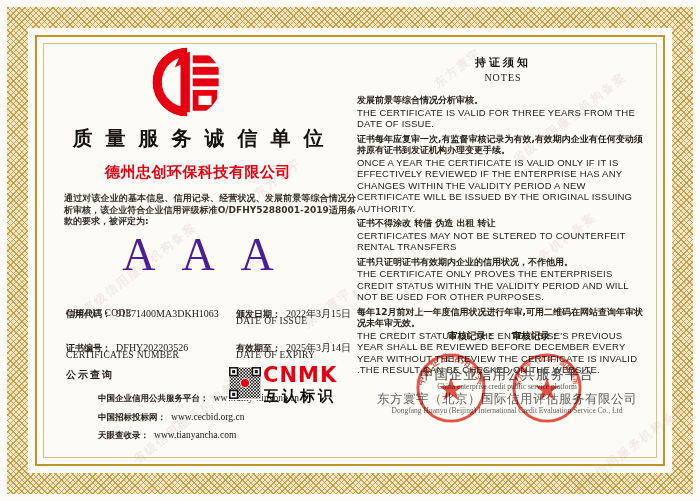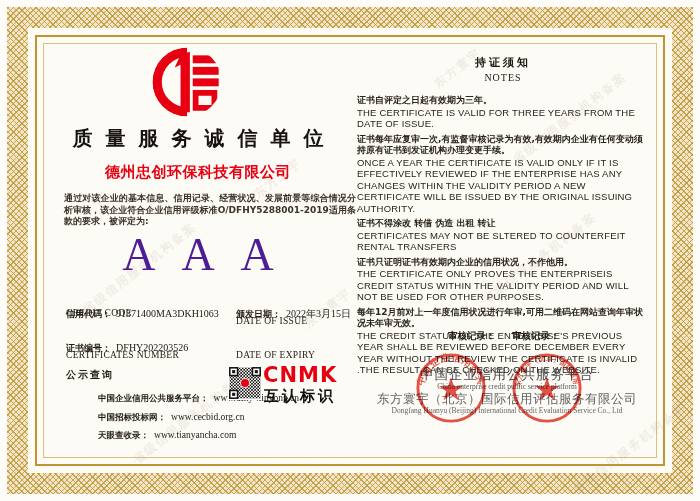--- a/index.html
+++ b/index.html
@@ -120,20 +120,24 @@
       <span class="fvalue">2022年3月15日</span>
     </div>
     <div class="fen" style="left:236px;top:316px">DATE OF ISSUE</div>
 
     <div class="fieldrow" style="left:66px;top:336px">
       <span class="flabel">证书编号：</span>
       <span class="fvalue">DFHY202203526</span>
     </div>
     <div class="fen" style="left:66px;top:350px">CERTIFICATES NUMBER</div>
 
+    <div class="fieldrow" style="left:236px;top:336px">
+      <span class="flabel">有效期至：</span>
+      <span class="fvalue">2025年3月14日</span>
+    </div>
     <div class="fen" style="left:236px;top:350px">DATE OF EXPIRY</div>
 
     <div class="pubhead">公示查询</div>
     <div class="linkrow" style="top:386px">
       <span class="llabel">中国企业信用公共服务平台：</span>
       <span class="lurl">www.dfhy-xinyong.cn</span>
     </div>
     <div class="linkrow" style="top:405px">
       <span class="llabel">中国招标投标网：</span>
       <span class="lurl">www.cecbid.org.cn</span>
@@ -166,21 +170,21 @@
       <circle cx="16.5" cy="16.5" r="4.4" fill="#e60012" stroke="#fff" stroke-width="0.8"></circle>
     </svg>
     <div class="cnmk">CNMK</div>
     <div class="mutual">互认标识</div>
 
     <div class="notes-head">持证须知</div>
     <div class="notes-head-en">NOTES</div>
 
     <div class="notes-body">
       <div class="note">
-        <p class="zh">证书自评定之日起有效期为三年。</p>
+        <p class="zh">发展前景等综合情况分析审核。</p>
         <p class="en">THE CERTIFICATE IS VALID FOR THREE YEARS FROM THE DATE OF ISSUE.</p>
       </div>
       <div class="note">
         <p class="zh">证书每年应复审一次,有监督审核记录为有效,有效期内企业有任何变动须持原有证书到发证机构办理变更手续。</p>
         <p class="en">ONCE A YEAR THE CERTIFICATE IS VALID ONLY IF IT IS EFFECTIVELY REVIEWED IF THE ENTERPRISE HAS ANY CHANGES WITHIN THE VALIDITY PERIOD A NEW CERTIFICATE WILL BE ISSUED BY THE ORIGINAL ISSUING AUTHORITY.</p>
       </div>
       <div class="note">
         <p class="zh">证书不得涂改 转借 伪造 出租 转让</p>
         <p class="en">CERTIFICATES MAY NOT BE SLTERED TO COUNTERFEIT RENTAL TRANSFERS</p>
       </div>

